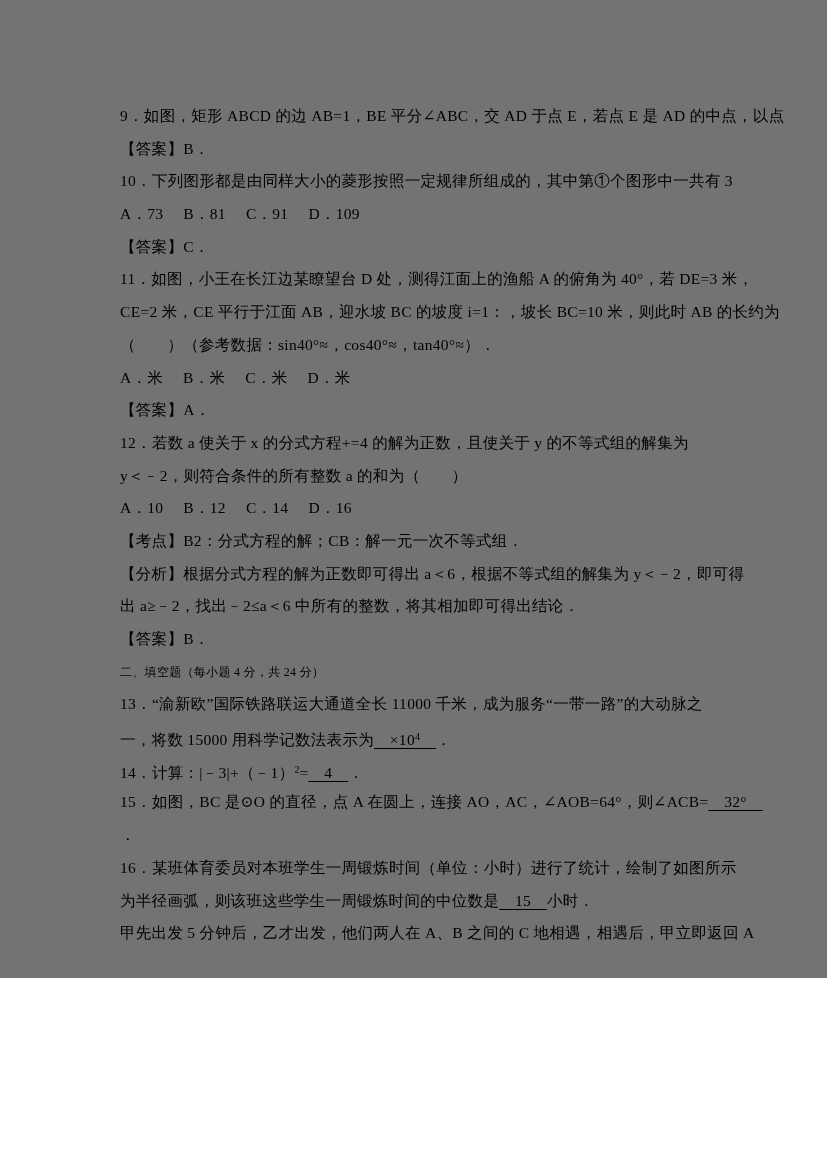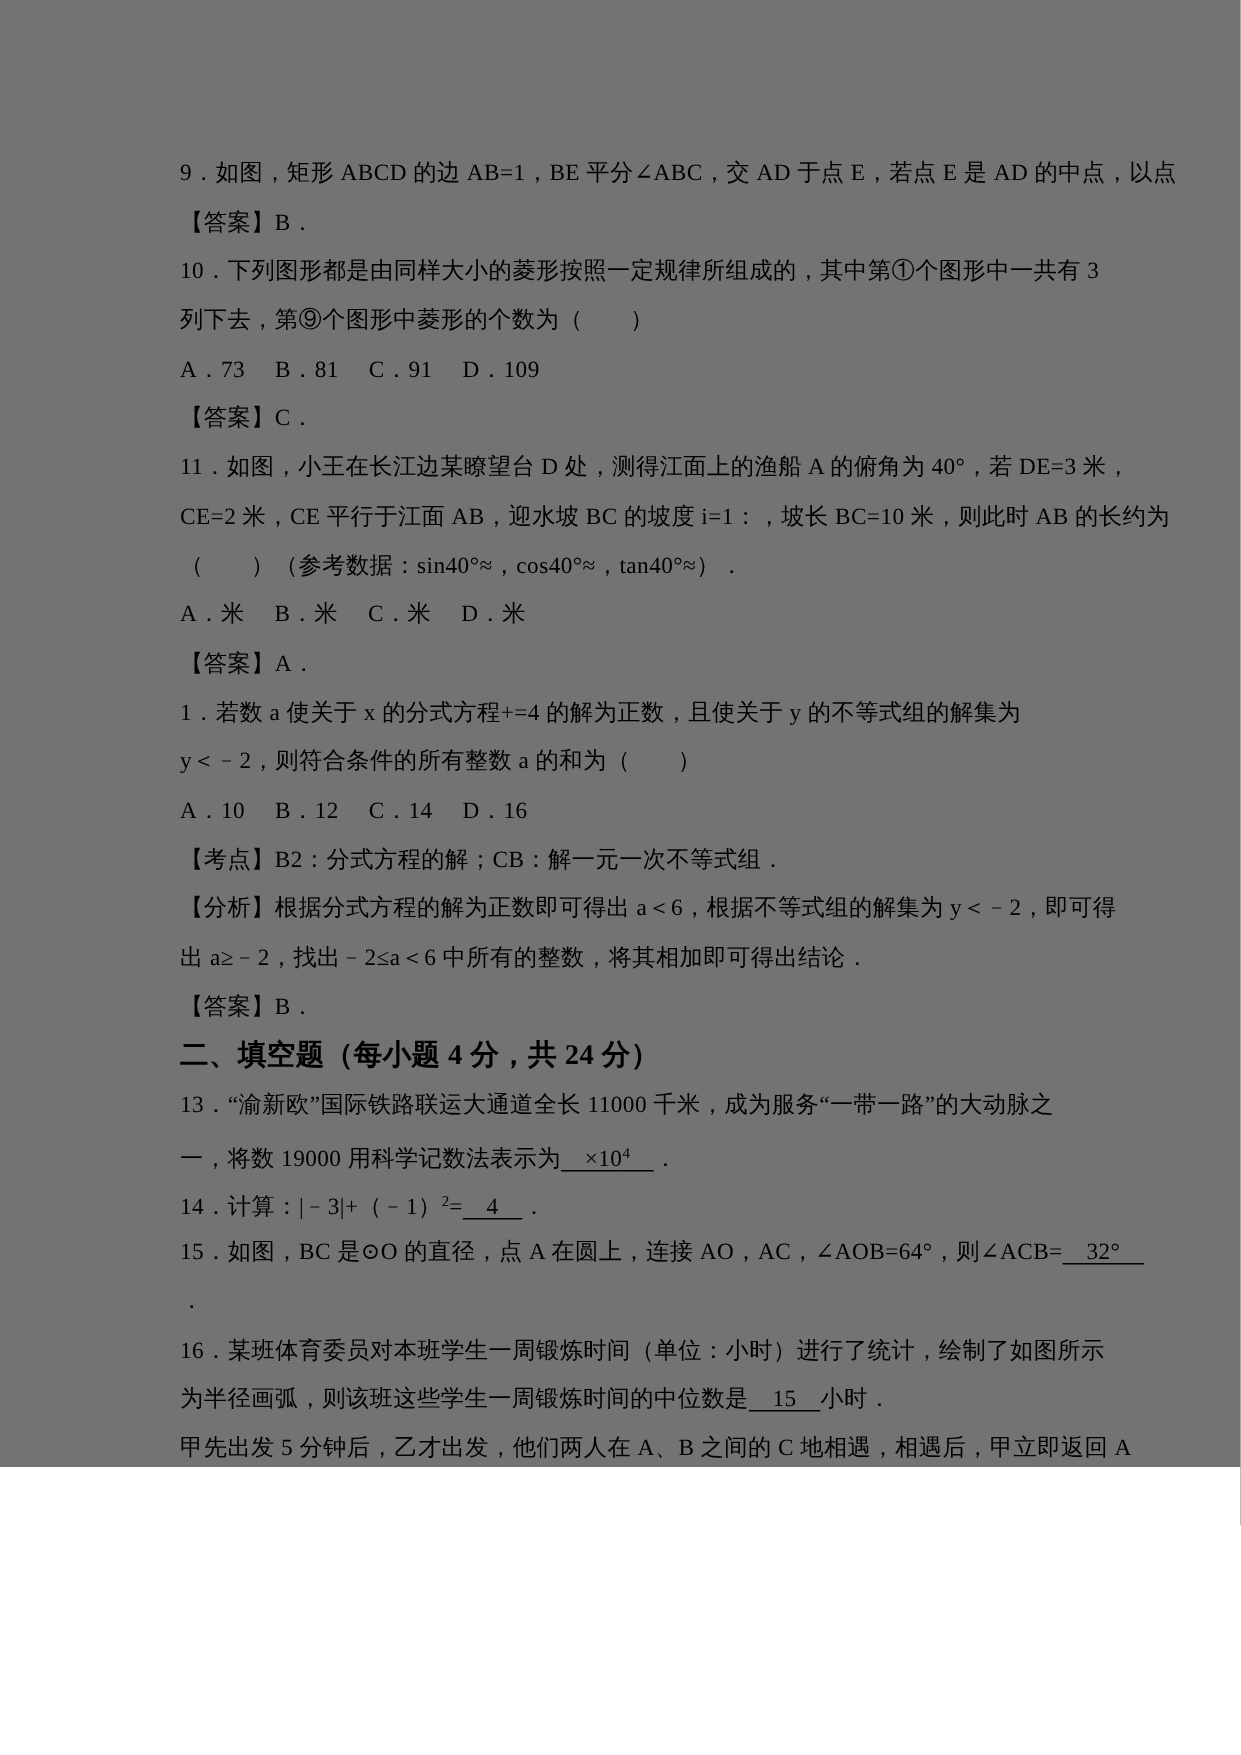--- a/index.html
+++ b/index.html
@@ -22,22 +22,22 @@
     width: 600px;
   }
   .line {
     font-size: 15.5px;
     line-height: 32.7px;
     height: 32.7px;
     white-space: nowrap;
     letter-spacing: 0.3px;
   }
   .line.bold {
-    font-weight: bold;
-    font-size: 19px;
+    font-weight: normal;
+    font-size: 12px;
   }
   .u {
     text-decoration: underline;
     text-underline-offset: 3px;
     text-decoration-thickness: 1px;
     margin-top: 34px;
   }
   .sup {
     font-size: 10px;
     vertical-align: 5px;
@@ -45,38 +45,37 @@
   }
 </style>
 </head>
 <body>
 
 <div class="canvas">
   <div class="doc-page">
       <div class="line"><span>9．如图，矩形 ABCD 的边 AB=1，BE 平分∠ABC，交 AD 于点 E，若点 E 是 AD 的中点，以点</span></div>
       <div class="line"><span>【答案】B．</span></div>
       <div class="line"><span>10．下列图形都是由同样大小的菱形按照一定规律所组成的，其中第①个图形中一共有 3</span></div>
-      <div class="line"><span>列下去，第⑨个图形中菱形的个数为（　　）</span></div>
       <div class="line"><span>A．73　 B．81　 C．91　 D．109</span></div>
       <div class="line"><span>【答案】C．</span></div>
       <div class="line"><span>11．如图，小王在长江边某瞭望台 D 处，测得江面上的渔船 A 的俯角为 40°，若 DE=3 米，</span></div>
       <div class="line"><span>CE=2 米，CE 平行于江面 AB，迎水坡 BC 的坡度 i=1：，坡长 BC=10 米，则此时 AB 的长约为</span></div>
       <div class="line"><span>（　　）（参考数据：sin40°≈，cos40°≈，tan40°≈）．</span></div>
       <div class="line"><span>A．米　 B．米　 C．米　 D．米</span></div>
       <div class="line"><span>【答案】A．</span></div>
-      <div class="line"><span>1．若数 a 使关于 x 的分式方程+=4 的解为正数，且使关于 y 的不等式组的解集为</span></div>
+      <div class="line"><span>12．若数 a 使关于 x 的分式方程+=4 的解为正数，且使关于 y 的不等式组的解集为</span></div>
       <div class="line"><span>y＜﹣2，则符合条件的所有整数 a 的和为（　　）</span></div>
       <div class="line"><span>A．10　 B．12　 C．14　 D．16</span></div>
       <div class="line"><span>【考点】B2：分式方程的解；CB：解一元一次不等式组．</span></div>
       <div class="line"><span>【分析】根据分式方程的解为正数即可得出 a＜6，根据不等式组的解集为 y＜﹣2，即可得</span></div>
       <div class="line"><span>出 a≥﹣2，找出﹣2≤a＜6 中所有的整数，将其相加即可得出结论．</span></div>
       <div class="line"><span>【答案】B．</span></div>
       <div class="line bold"><span>二、填空题（每小题 4 分，共 24 分）</span></div>
       <div class="line"><span>13．“渝新欧”国际铁路联运大通道全长 11000 千米，成为服务“一带一路”的大动脉之</span></div>
-      <div class="line"><span>一，将数 19000 用科学记数法表示为</span><span class="u"><span>　×10</span><span class="sup">4</span><span>　</span></span><span>．</span></div>
+      <div class="line"><span>一，将数 15000 用科学记数法表示为</span><span class="u"><span>　×10</span><span class="sup">4</span><span>　</span></span><span>．</span></div>
       <div class="line"><span>14．计算：|﹣3|+（﹣1）</span><span class="sup">2</span><span>=</span><span class="u">　4　</span><span>．</span></div>
       <div class="line"><span>15．如图，BC 是⊙O 的直径，点 A 在圆上，连接 AO，AC，∠AOB=64°，则∠ACB=</span><span class="u">　32°　</span></div>
       <div class="line"><span>．</span></div>
       <div class="line"><span>16．某班体育委员对本班学生一周锻炼时间（单位：小时）进行了统计，绘制了如图所示</span></div>
       <div class="line"><span>为半径画弧，则该班这些学生一周锻炼时间的中位数是</span><span class="u">　15　</span><span>小时．</span></div>
       <div class="line"><span>甲先出发 5 分钟后，乙才出发，他们两人在 A、B 之间的 C 地相遇，相遇后，甲立即返回 A</span></div>
     </div>
 </div>
 
 </body></html>

